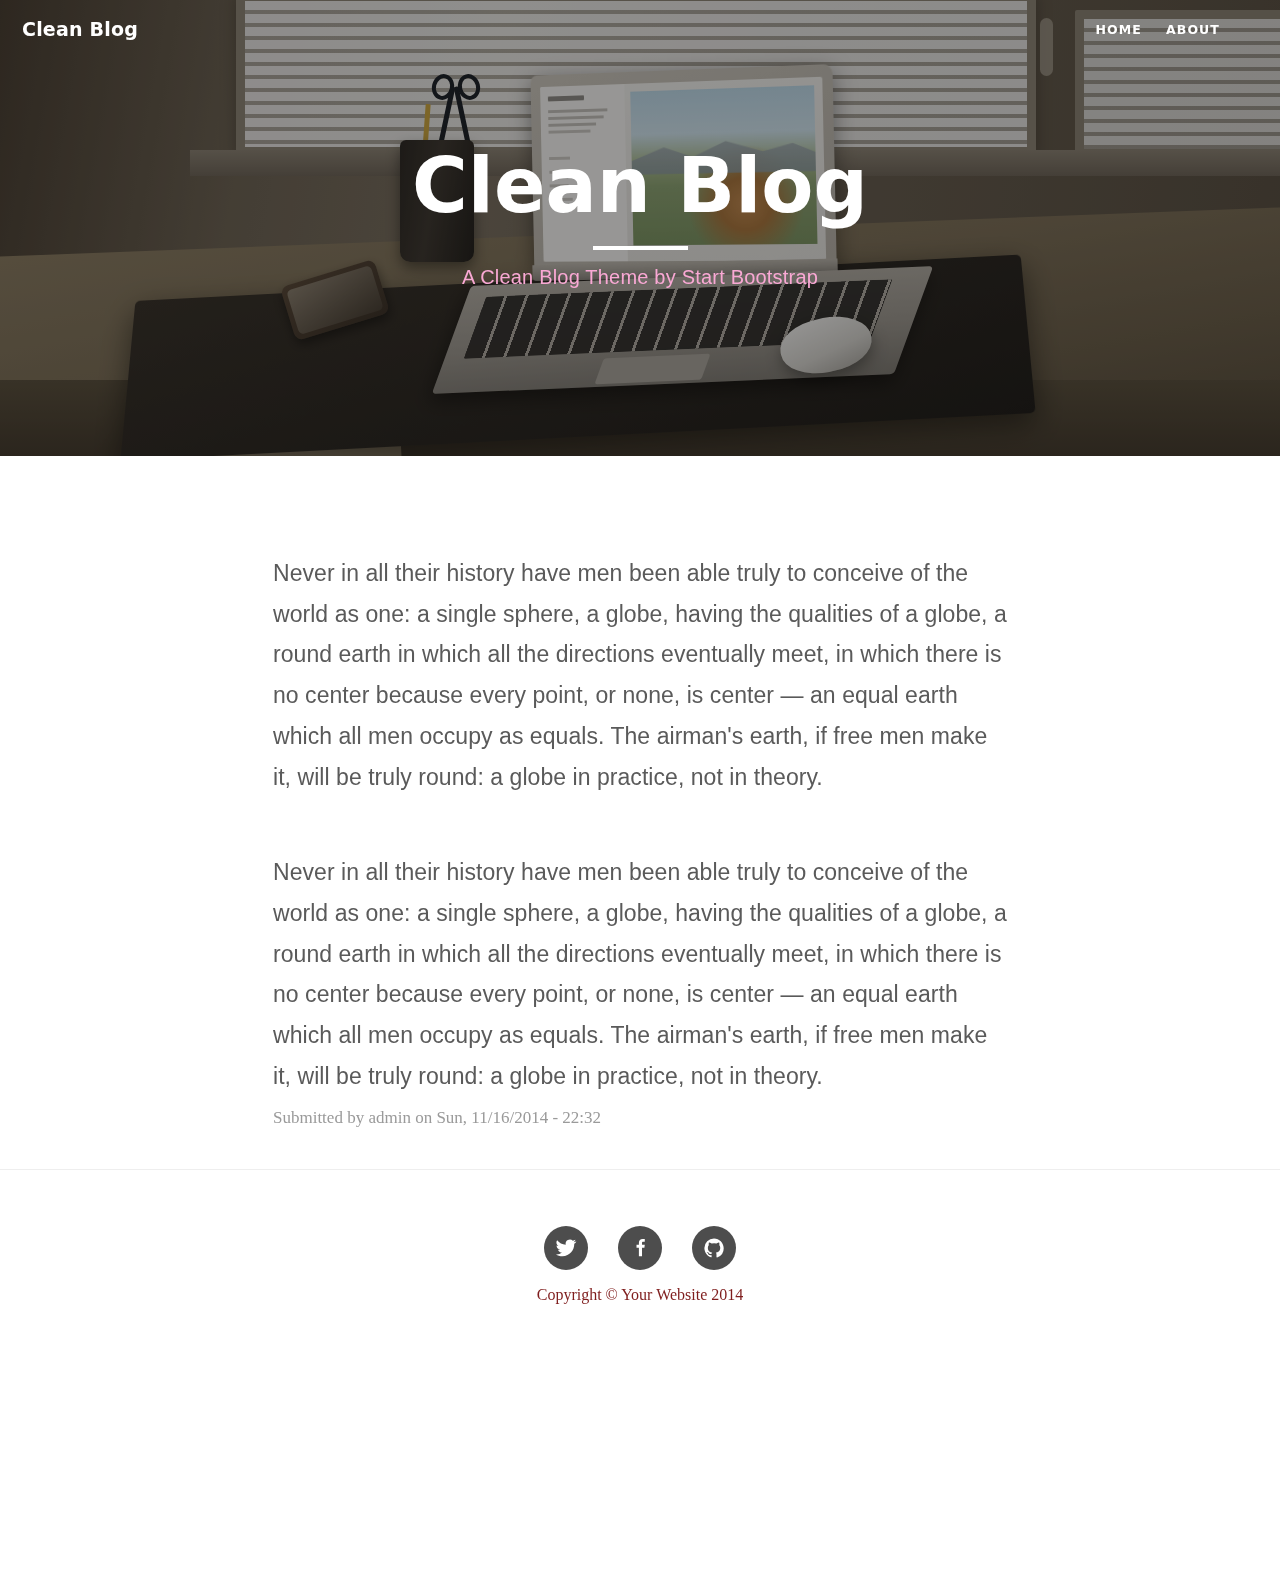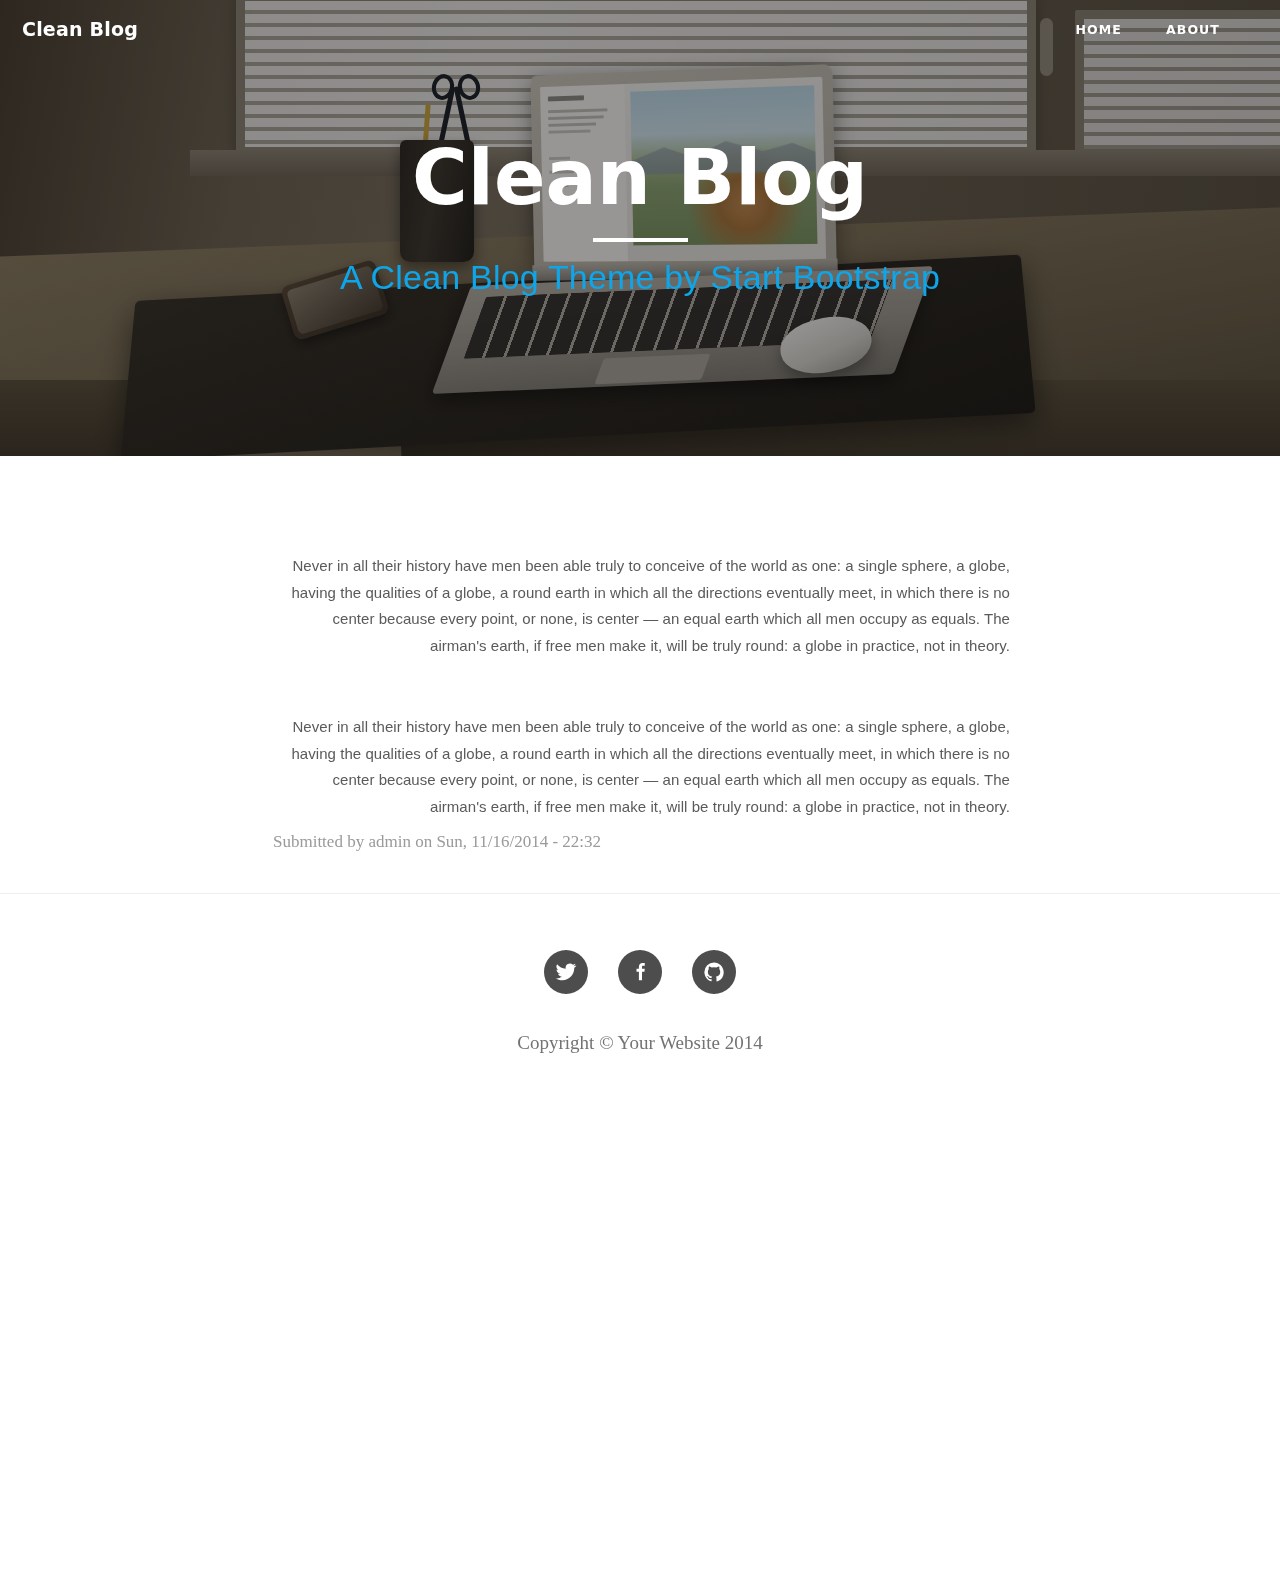--- a/index.html
+++ b/index.html
@@ -210,21 +210,21 @@
     padding: 0 22px; z-index: 30;
   }
   .brand {
     color: #fff;
     font-family: "DejaVu Sans", sans-serif;
     font-weight: bold;
     font-size: 19px;
     letter-spacing: .2px;
     text-decoration: none;
   }
-  .nav-links { display: flex; gap: 44px; padding-right: 38px; margin-left: 14px; }
+  .nav-links { display: flex; gap: 24px; padding-right: 38px; margin-left: 14px; }
   .nav-link {
     color: #fff;
     font-family: "DejaVu Sans", sans-serif;
     font-weight: bold;
     font-size: 12.5px;
     letter-spacing: 1.1px;
     text-transform: uppercase;
     text-decoration: none;
   }
 
@@ -241,24 +241,24 @@
     font-size: 76px;
     line-height: 1.02;
     letter-spacing: 0px;
     margin-top: -20px;
   }
   .hero-divider {
     width: 95px; height: 4px; background: #fff;
     margin: 22px 0 16px 0;
   }
   .site-heading .subheading {
-    color: #0ea5e9;
+    color: #f9a8d4;
     font-family: "Liberation Sans", sans-serif;
     font-weight: 300;
-    font-size: 34px;
+    font-size: 20px;
     letter-spacing: .2px;
   }
 
   
   .container {
     width: 1280px;
     padding-top: 70px;
   }
   .post-col {
     width: 740px;
@@ -269,26 +269,25 @@
     font-family: "DejaVu Sans", sans-serif;
     font-weight: bold;
     font-size: 35px;
     line-height: 1.12;
     color: #474747;
     letter-spacing: -0.2px;
   }
   .post-body {
     font-family: "Liberation Sans", sans-serif;
     font-weight: 300;
-    font-size: 15px;
+    font-size: 23px;
     line-height: 1.77;
     color: #5a5a5a;
     margin-top: 27px;
     letter-spacing: .05px;
-    text-align: right;
   }
   .post-meta {
     font-family: "Liberation Serif", serif;
     font-size: 17px;
     color: #9a9a9a;
     margin-top: 12px;
   }
   .post-block-2 { margin-top: 55px; }
   .post-block-2 .post-body { margin-top: 30px; }
 
@@ -306,23 +305,23 @@
   }
   .social-btn {
     width: 44px; height: 44px; border-radius: 50%;
     background: #4d4d4d;
     display: flex; align-items: center; justify-content: center;
     cursor: pointer;
   }
   .social-btn svg { width: 22px; height: 22px; fill: #ffffff; display:block; }
   .copyright {
     font-family: "Liberation Serif", serif;
-    font-size: 19px;
-    color: #737373;
-    margin-top: 38px;
+    font-size: 16px;
+    color: #7f1d1d;
+    margin-top: 16px;
   }
 </style>
 </head>
 <body>
 
 <header class="masthead">
 
   <div class="photo">
     <div class="wall"></div>
     <div class="window"></div>

